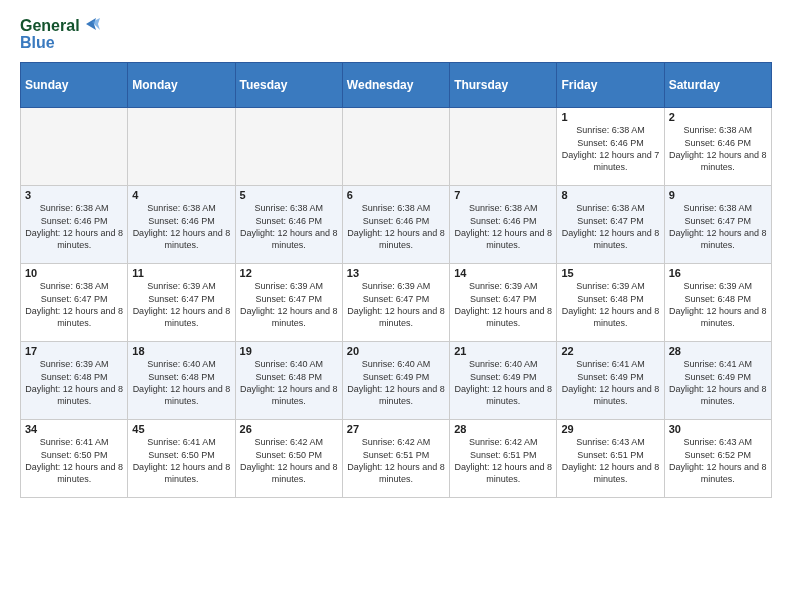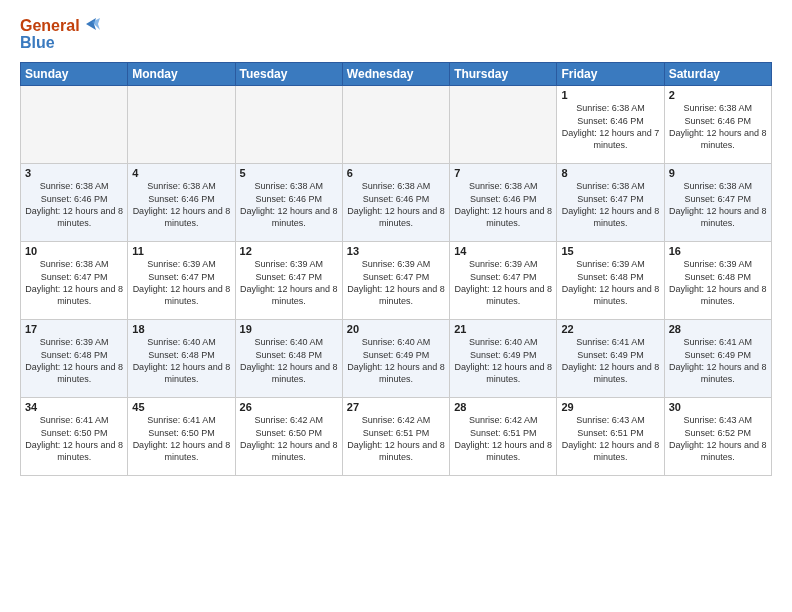--- a/index.html
+++ b/index.html
@@ -41,21 +41,21 @@
     .calendar {
       width: 100%;
       border-collapse: collapse;
       table-layout: fixed;
     }
     .calendar th {
       background: #3a7abf;
       color: #fff;
       font-size: 12px;
       font-weight: bold;
-      padding: 4px 4px;
+      padding: 15px 4px;
       text-align: left;
       border: 1px solid #2a5a9f;
     }
     .calendar td {
       vertical-align: top;
       border: 1px solid #ccc;
       padding: 3px 4px;
       font-size: 9.5px;
       color: #333;
       background: #fff;
@@ -83,21 +83,21 @@
   </style>
 </head>
 <body>
 
 <div class="page">
   <div class="header">
     <div class="logo">
   <div style="display:flex;align-items:center;">
     <div style="line-height:1.2;">
       <div style="display:flex;align-items:center;">
-        <span style="font-size:16px;font-weight:bold;color:#c2410c;">General</span>
+        <span style="font-size:16px;font-weight:bold;color:#14532d;">General</span>
         <svg width="20" height="20" viewBox="0 0 20 20" style="margin-left:2px;margin-top:-4px;">
           <polygon points="4,10 14,4 12,10 14,16" fill="#3a7abf"></polygon>
           <polygon points="10,8 18,4 16,10 18,16" fill="#5599dd" opacity="0.7"></polygon>
         </svg>
       </div>
       <div style="font-size:16px;font-weight:bold;color:#3a7abf;margin-top:-2px;">Blue</div>
     </div>
   </div>
 </div>
     <div class="title-block">

